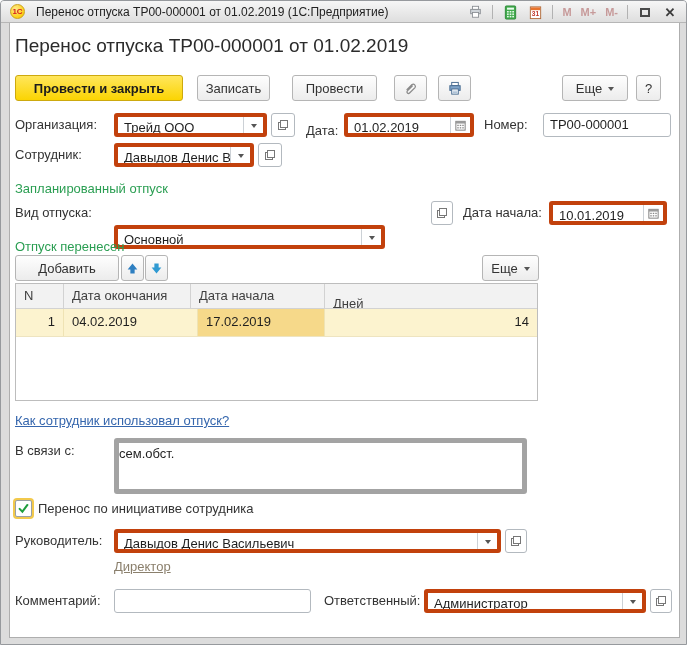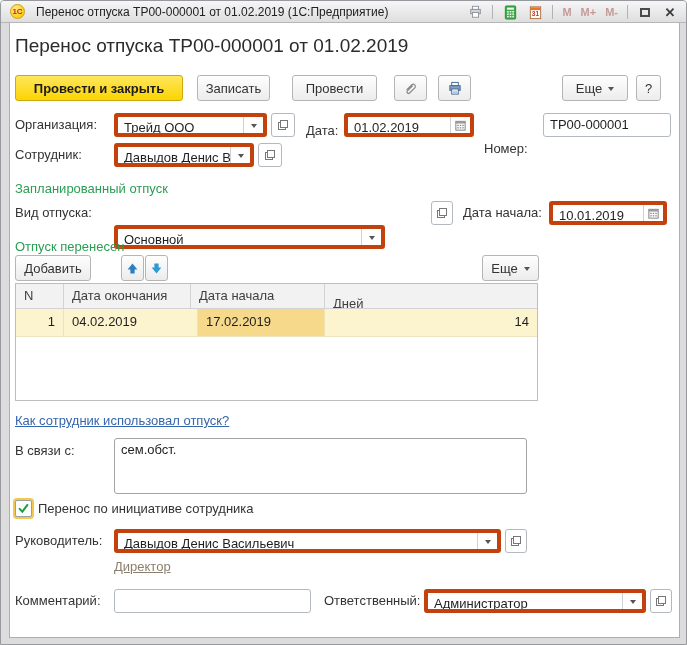--- a/index.html
+++ b/index.html
@@ -52,22 +52,22 @@
   .trd { display:flex; height:28px; background:#fcf3cf; border-bottom:1px solid #eee4c0; }
   .td  { font-size:13px; color:#1f1f1f; padding:5px 8px; border-right:1px solid #efe3b4; overflow:hidden; white-space:nowrap; }
   .td:last-child { border-right:none; }
   .td.sel { background:#f6d98a; }
   .num { text-align:right; display:flex; justify-content:flex-end; }
 
   .link { position:absolute; font-size:13px; color:#3566ad; text-decoration:underline; white-space:nowrap; cursor:pointer; }
   .link.muted { color:#8a7f6c; }
 
   .tarea { position:absolute; left:113px; top:437px; width:413px; height:56px;
-           border:1px solid #a3a3a3; border-radius:3px; background:#fff;
-           font-size:13px; color:#1f1f1f; padding:3px 6px; }
+           border:5px solid #a3a3a3; border-radius:3px; background:#fff;
+           font-size:13px; color:#1f1f1f; padding:3px 0; }
 
   .cbx { position:absolute; left:14px; top:499px; width:17px; height:17px; background:#fff;
          border:1px solid #9aa0a6; border-radius:2px; box-shadow:0 0 0 2px #f2c94c;
          display:flex; align-items:center; justify-content:center; }
 
   .plain { position:absolute; height:24px; border:1px solid #b3b9bf; border-radius:3px;
            background:#fff; font-size:13px; color:#1f1f1f; line-height:22px; padding:0 6px;
            font-family:"Liberation Sans", sans-serif; }
 </style>
 </head>
@@ -178,21 +178,21 @@
             <rect x="3.5" y="6.2" width="1.6" height="1.4"></rect>
             <rect x="6.2" y="6.2" width="1.6" height="1.4"></rect>
             <rect x="8.9" y="6.2" width="1.6" height="1.4"></rect>
             <rect x="3.5" y="8.8" width="1.6" height="1.4"></rect>
             <rect x="6.2" y="8.8" width="1.6" height="1.4"></rect>
             <rect x="8.9" y="8.8" width="1.6" height="1.4"></rect>
           </g>
         </svg>
     </div>
   </div>
-  <div class="lbl" style="left:483px; top:112px;margin-top:24px;">Номер:</div>
+  <div class="lbl" style="left:483px; top:112px;">Номер:</div>
   <div class="plain" style="left:542px; top:112px; width:128px;">ТР00-000001</div>
 
   <div class="lbl" style="left:14px; top:142px;">Сотрудник:</div>
   <div class="fld" style="left:113px; top:142px; width:140px;">
     <div class="txt">Давыдов Денис Васильевич</div>
     <div class="dd">
         <span class="caret"></span>
       </div>
   </div>
   <div class="openbtn" style="left:257px; top:142px;">
@@ -229,21 +229,21 @@
             <rect x="8.9" y="6.2" width="1.6" height="1.4"></rect>
             <rect x="3.5" y="8.8" width="1.6" height="1.4"></rect>
             <rect x="6.2" y="8.8" width="1.6" height="1.4"></rect>
             <rect x="8.9" y="8.8" width="1.6" height="1.4"></rect>
           </g>
         </svg>
     </div>
   </div>
 
   <div class="slabel" style="left:14px; top:238px;">Отпуск перенесен</div>
-  <div class="btn" style="left:14px; top:254px; width:76px;">Добавить</div>
+  <div class="btn" style="left:14px; top:254px; width:104px;">Добавить</div>
   <div class="btn" style="left:120px; top:254px; width:23px; padding:0;">
     <svg width="13" height="13" viewBox="0 0 14 14">
         <path d="M7 1.5 L12.2 8 H9.3 V12.5 H4.7 V8 H1.8 Z" fill="#2e7fc1"></path>
       </svg>
   </div>
   <div class="btn" style="left:144px; top:254px; width:23px; padding:0;">
     <svg width="13" height="13" viewBox="0 0 14 14">
         <path d="M7 12.5 L1.8 6 H4.7 V1.5 H9.3 V6 H12.2 Z" fill="#2f9ad2"></path>
       </svg>
   </div>

